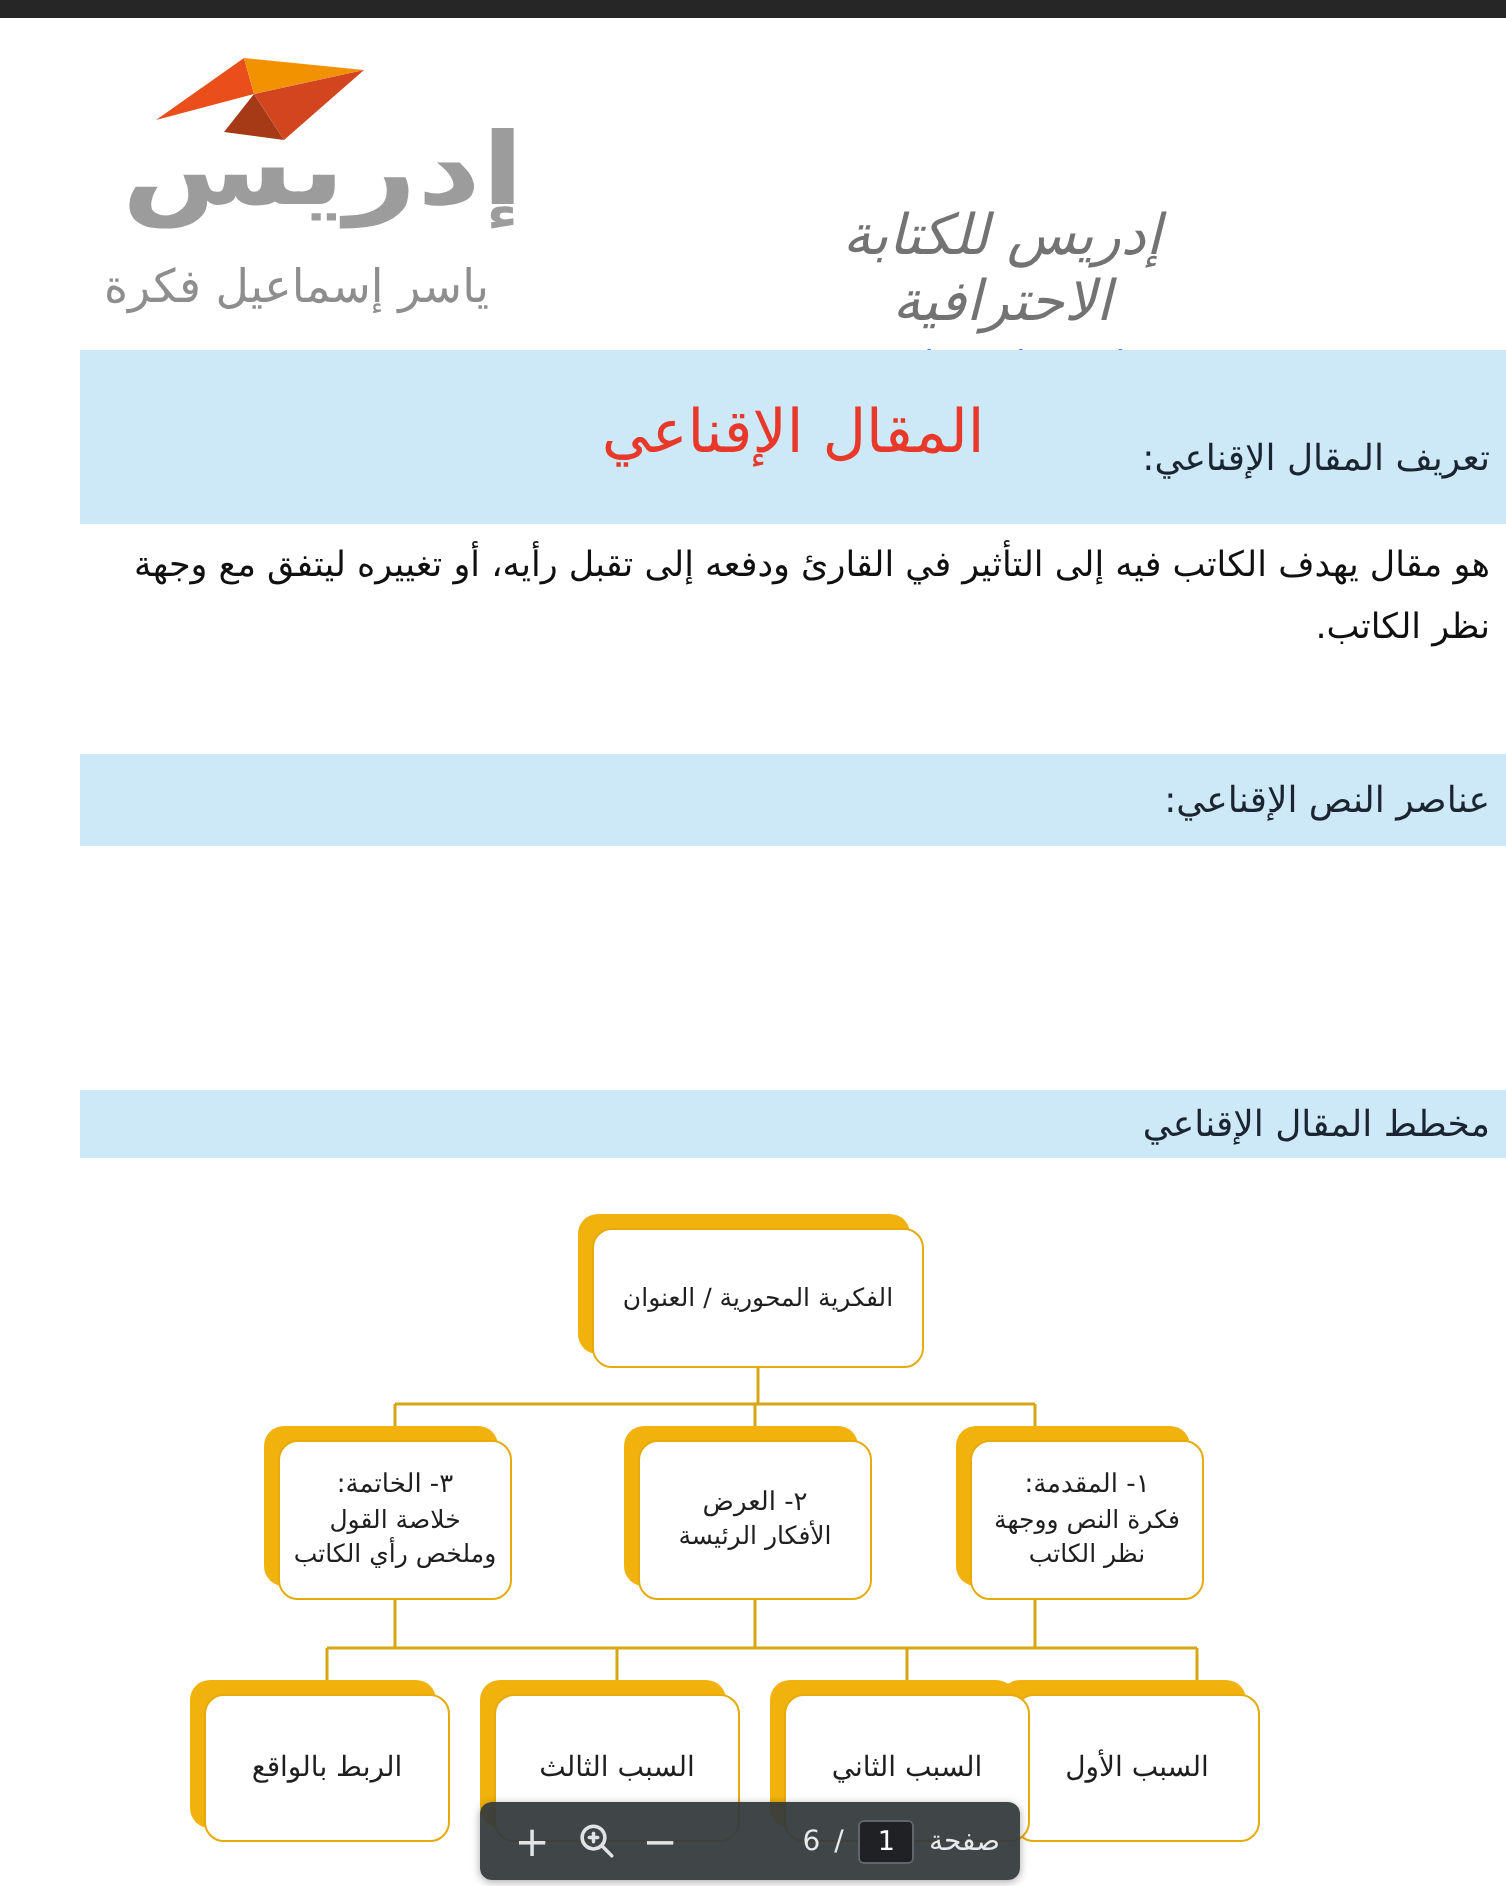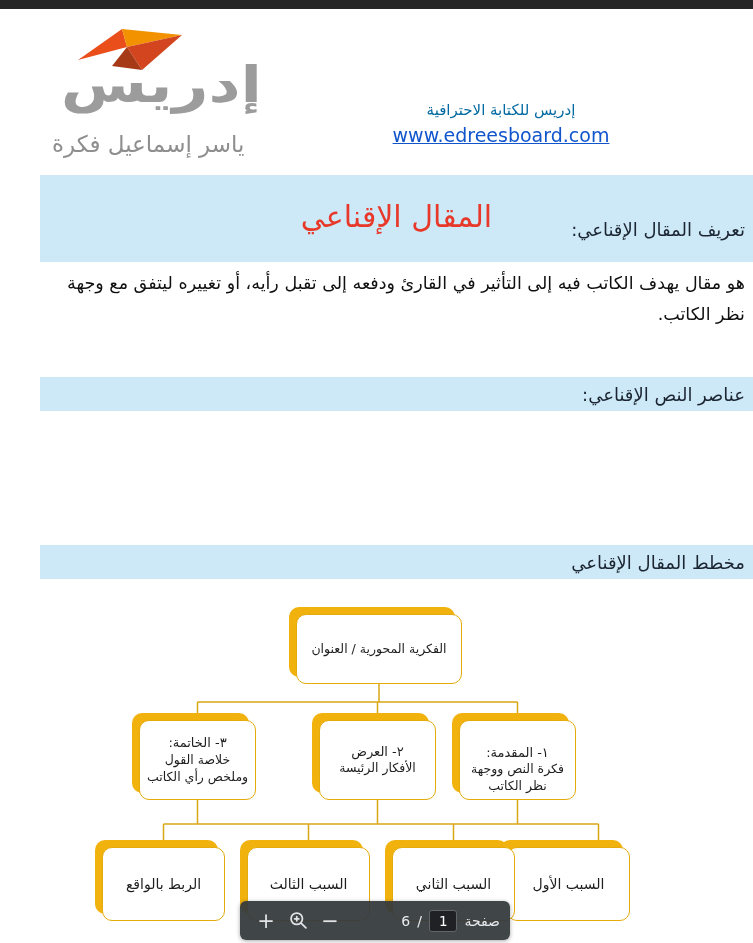--- a/index.html
+++ b/index.html
@@ -10,50 +10,50 @@
   .top-strip { position:absolute; top:0; left:0; width:753px; height:9px; background:#262626; }
 
   
   .logo { position:absolute; left:52px; top:18px; width:220px; height:110px; }
   .logo-shapes { position:absolute; left:18px; top:6px; }
   .logo-text { position:absolute; right:10px; top:40px; direction:rtl; color:#9c9c9c;
                font-size:50px; font-weight:bold; line-height:1.1; transform:scaleX(1.25);
                transform-origin:right center; }
   .author { position:absolute; left:52px; top:131px; direction:rtl; color:#8e8e8e; font-size:23px; }
   .brand { position:absolute; left:372px; top:101px; width:258px; text-align:center; direction:rtl; }
-  .brand-title { font-size:15px; color:#0369a1; }
+  .brand-title { font-size:28px; color:#737373;font-style:italic; }
   .brand-link { display:inline-block; margin-top:5px; font-size:19px; color:#1155cc;
                 text-decoration:underline; direction:ltr; cursor:pointer; }
 
   
   .band { position:absolute; left:40px; width:713px; background:#cde8f7; direction:rtl; }
   .band1 { top:175px; height:87px; }
   .main-title { text-align:center; color:#e8382a; font-size:30px; padding-top:7px;margin-top:17px; }
   .def-heading { position:absolute; bottom:22px; right:8px; font-size:18px; color:#1b2531; }
   .band-h { display:flex; align-items:center; padding-right:8px; font-size:18px; color:#1b2531; }
-  .band2 { top:377px; height:34px; }
+  .band2 { top:377px; height:46px; }
   .band3 { top:545px; height:34px;align-items:center; }
 
   .definition { position:absolute; right:8px; top:268px; width:702px; direction:rtl;
                 text-align:right; font-size:17.5px; line-height:1.75; color:#101010; }
 
   .bullets { position:absolute; top:420px; right:108px; width:545px; direction:rtl;
              text-align:right; font-size:16.5px; color:#101010; line-height:1.62;
              padding:0 20px 0 0; list-style:disc; }
   .bullets li { margin-bottom:3px; }
 
   
   .diagram { position:absolute; left:0; top:592px; width:753px; height:335px; direction:rtl; }
   .connectors { position:absolute; inset:0; pointer-events:none; }
   .dbox { position:absolute; background:#fff; border:1.5px solid #e5ab0c; border-radius:10px;
           box-shadow:-7px -7px 0 0 #f2b20d; display:flex; flex-direction:column;
           align-items:center; justify-content:center; text-align:center; color:#1e1e1e;
           padding:4px 6px; line-height:1.35; }
   .root  { left:296px; top:22px;  width:166px; height:70px; font-size:12.5px; }
-  .pos2r { left:459px; top:128px; width:117px; height:80px;justify-content:flex-end; }
+  .pos2r { left:485px; top:128px; width:117px; height:80px; }
   .pos2m { left:319px; top:128px; width:117px; height:80px; }
   .pos2l { left:139px; top:128px; width:117px; height:80px; }
   .l2 .dtitle { font-size:13px; }
   .l2 .dsub { font-size:12.5px; }
   .l3 { font-size:14px; }
   .pos3a { left:507px; top:255px; width:123px; height:74px; }
   .pos3b { left:392px; top:255px; width:123px; height:74px; }
   .pos3c { left:247px; top:255px; width:123px; height:74px; }
   .pos3d { left:102px; top:255px; width:123px; height:74px; }
 

